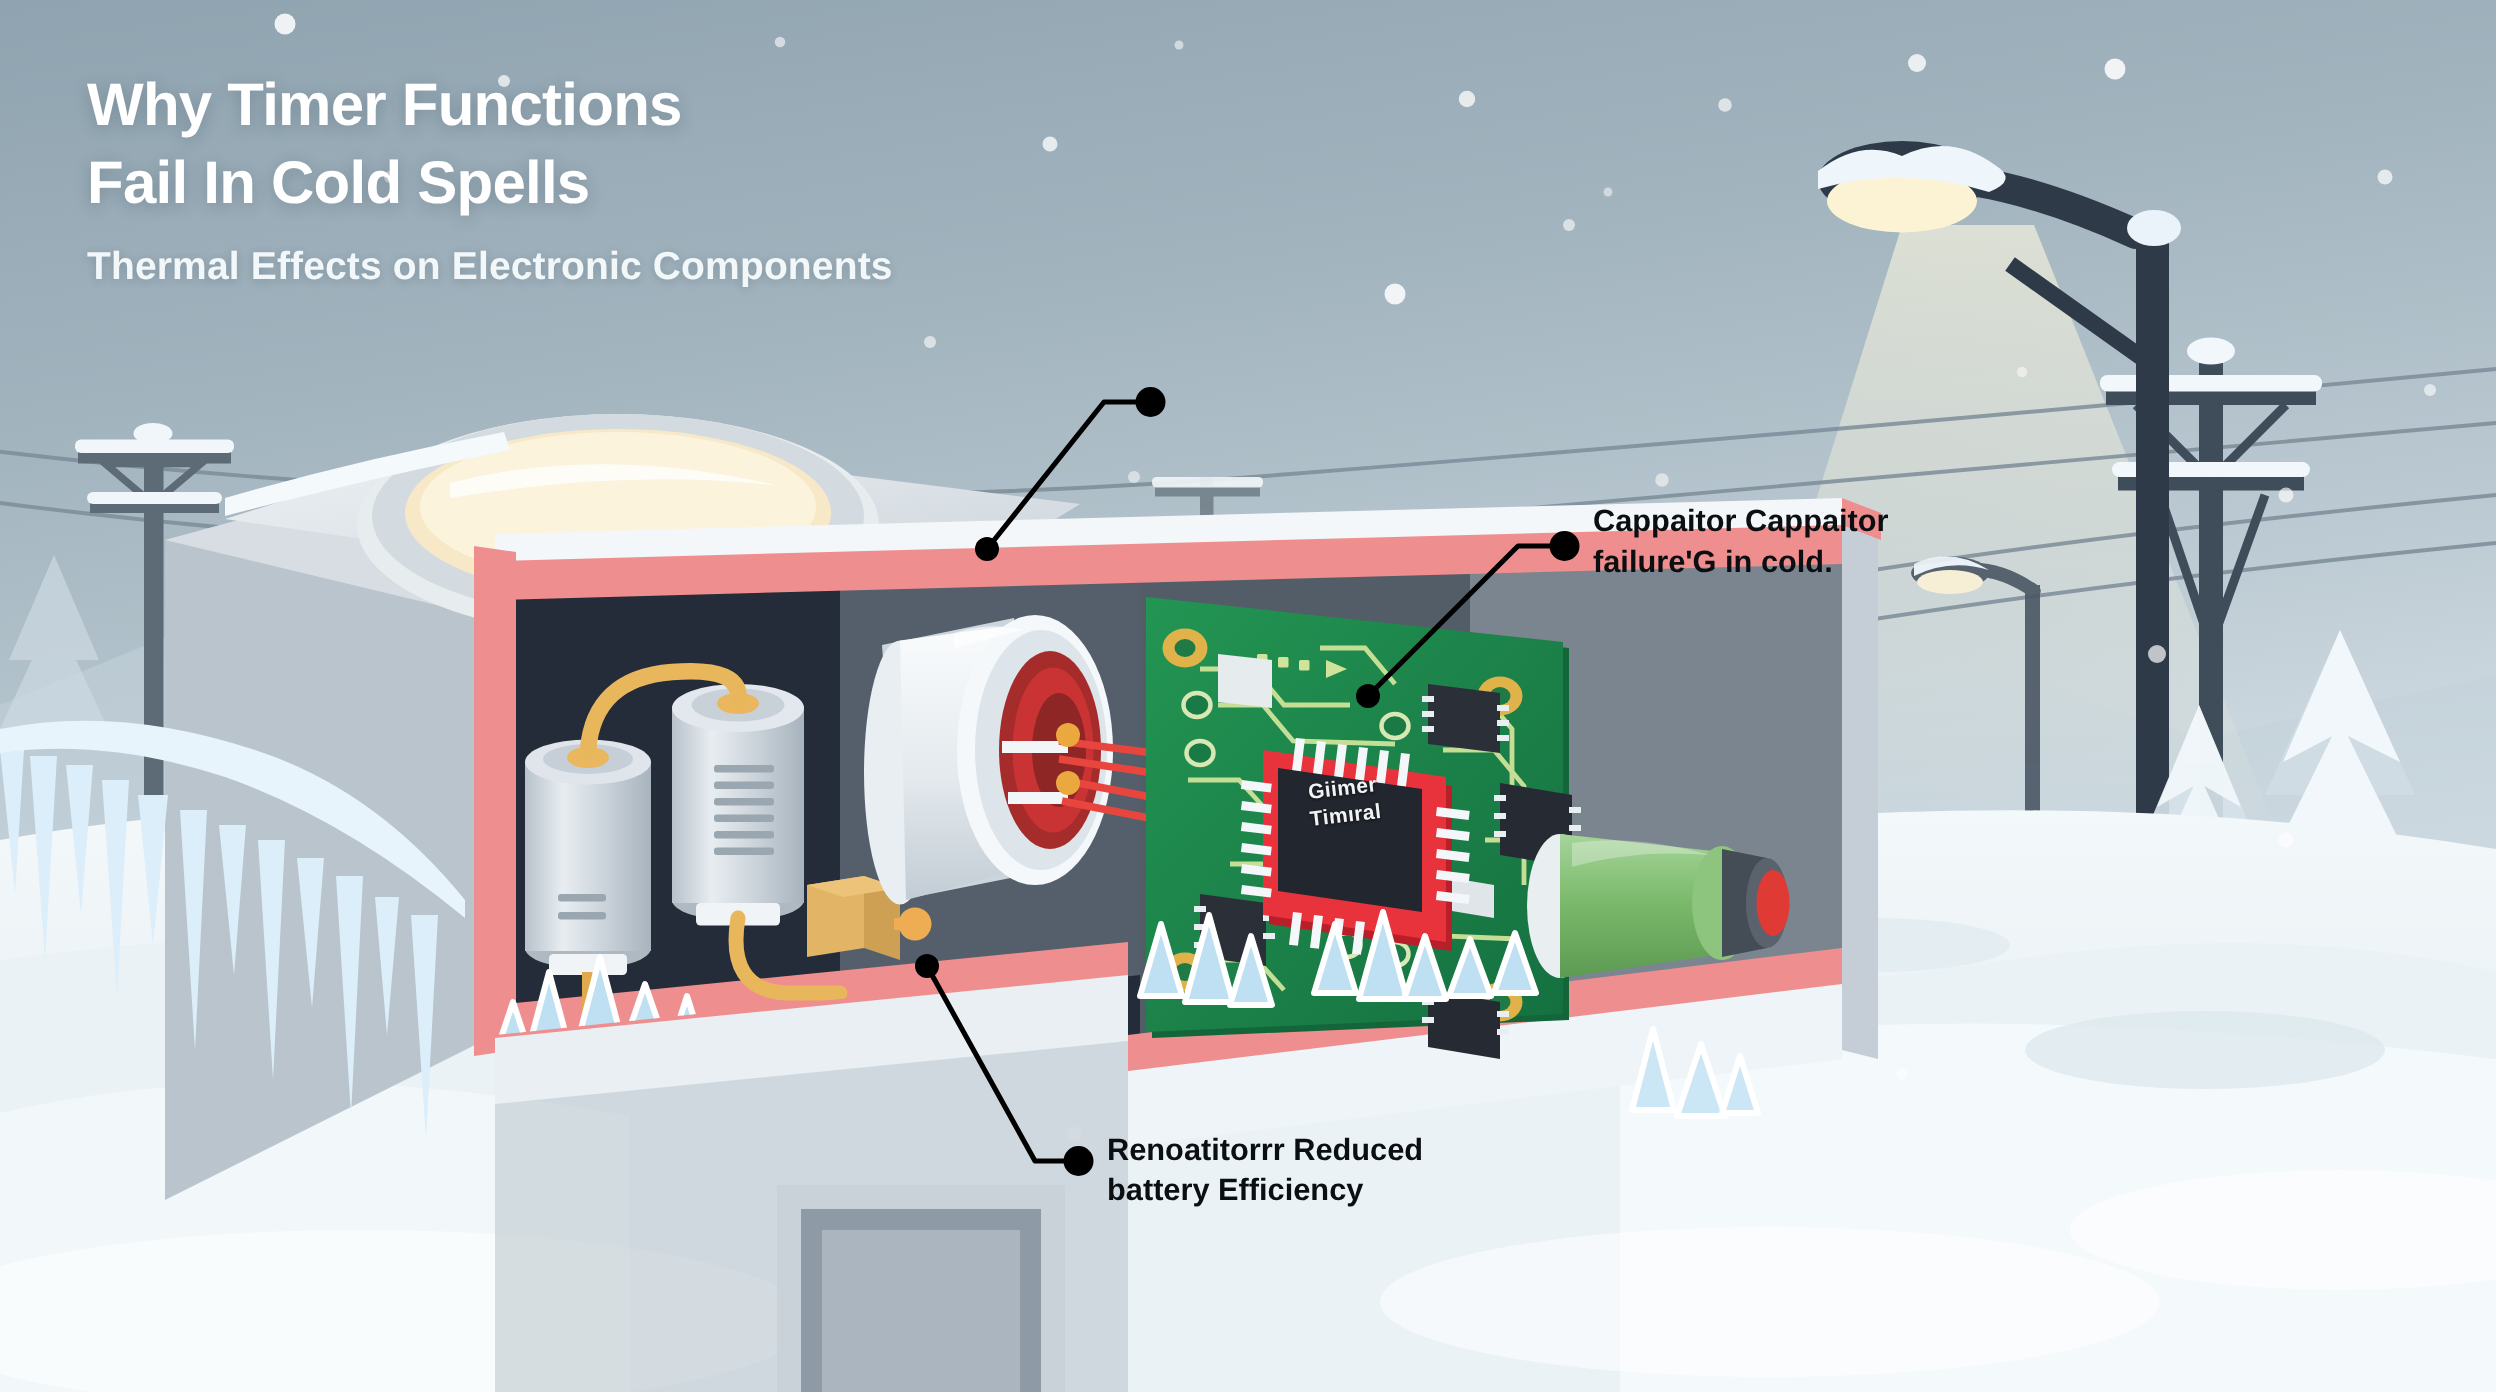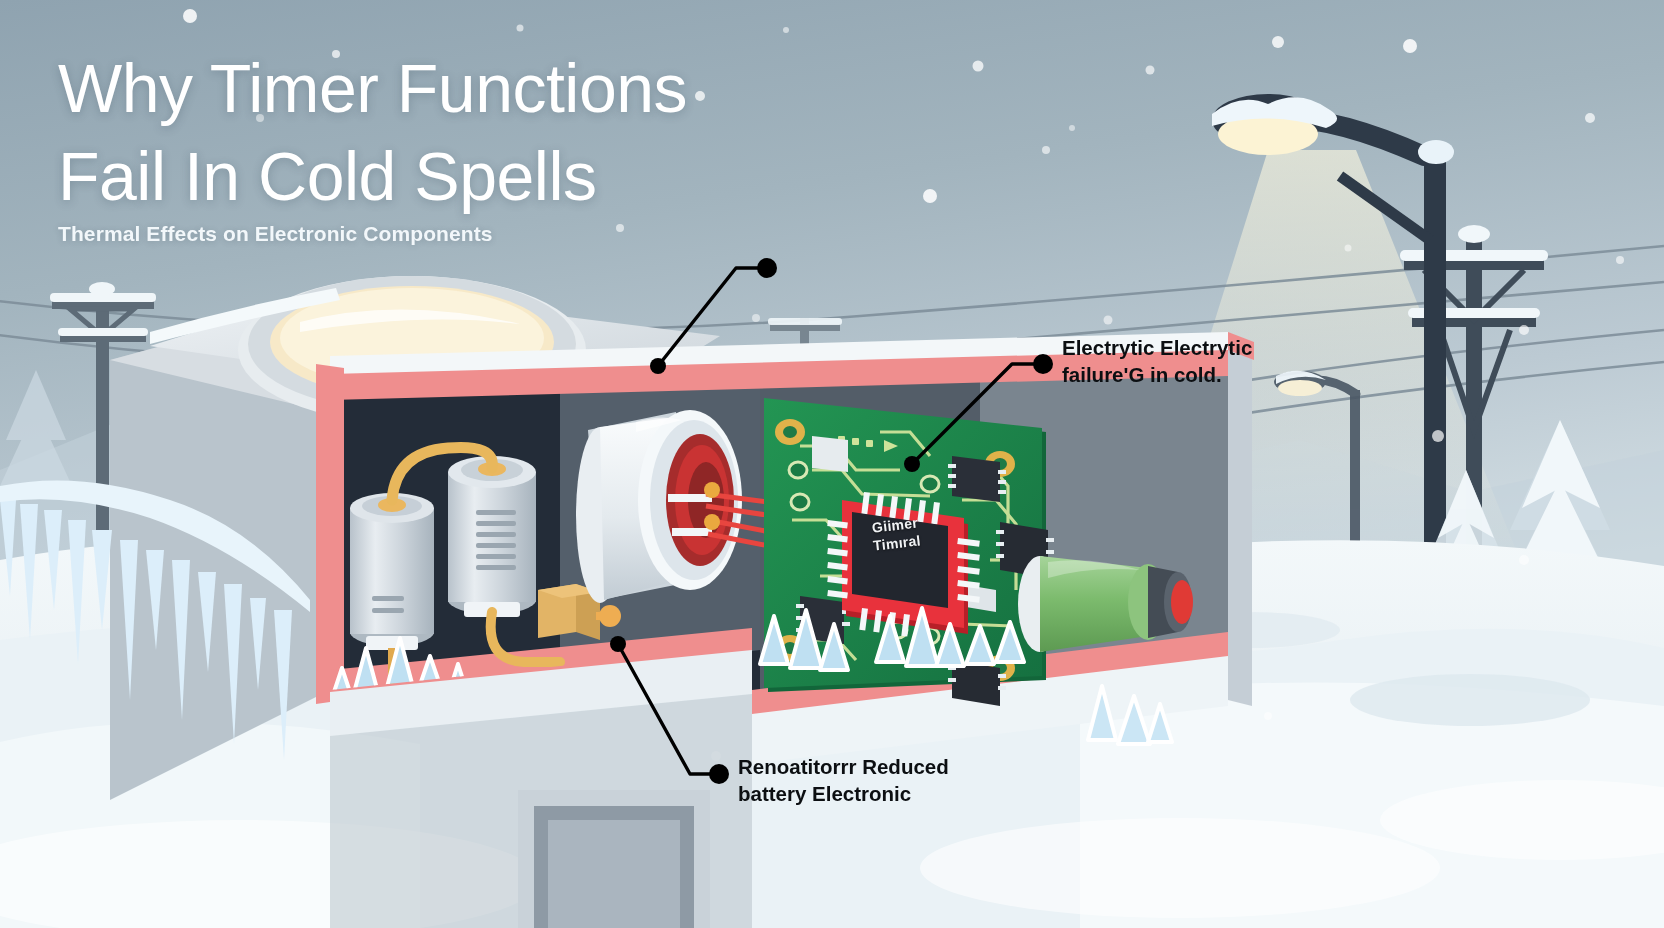--- a/index.html
+++ b/index.html
@@ -7,26 +7,26 @@
   #stage{
     position:relative;width:1664px;height:928px;overflow:hidden;
     background:linear-gradient(170deg,#8fa3b0 0%,#9fb2bd 22%,#b6c6d0 48%,#ccd8de 70%,#dfe8ec 100%);
   }
   .abs{position:absolute;}
   .svgfull{position:absolute;left:0;top:0;width:1664px;height:928px;}
 
   
   #titleblock{left:58px;top:44px;width:760px;}
   #title{
-    font-size:68px;line-height:1.30;font-weight:400;color:#ffffff;
+    font-size:40px;line-height:1.30;font-weight:700;color:#ffffff;
     letter-spacing:-0.5px;white-space:pre-line;
     text-shadow:0 2px 10px rgba(40,60,75,.25);
   }
   #subtitle{
-    margin-top:1px;font-size:21px;font-weight:700;color:#f2f7fa;
+    margin-top:14px;font-size:26px;font-weight:700;color:#f2f7fa;
     letter-spacing:.1px;text-shadow:0 1px 6px rgba(40,60,75,.22);
   }
 
   
   .callout{font-size:20.5px;font-weight:700;color:#0c0f12;line-height:1.33;white-space:pre-line;}
   #callout-0{left:788px;top:246px;width:300px;}
   #callout-1{left:1062px;top:334px;width:300px;}
   #callout-2{left:738px;top:753px;width:320px;}
 
   
@@ -533,21 +533,21 @@
       <circle cx="719" cy="774" r="10"></circle>
     </g>
   </svg>
 
   <div class="abs" id="titleblock">
     <div id="title">Why Timer Functions
 Fail In Cold Spells</div>
     <div id="subtitle">Thermal Effects on Electronic Components</div>
   </div>
 
-  <div class="abs callout" id="callout-1">Electrytic Electrytic
+  <div class="abs callout" id="callout-1">Cappaitor Cappaitor
 failure'G in cold.</div>
   <div class="abs callout" id="callout-2">Renoatitorrr Reduced
-battery Electronic</div>
+battery Efficiency</div>
 
   <div class="abs" id="chiplabel">Giimer
 Timıral</div>
 
 </div>
 
 </body></html>

